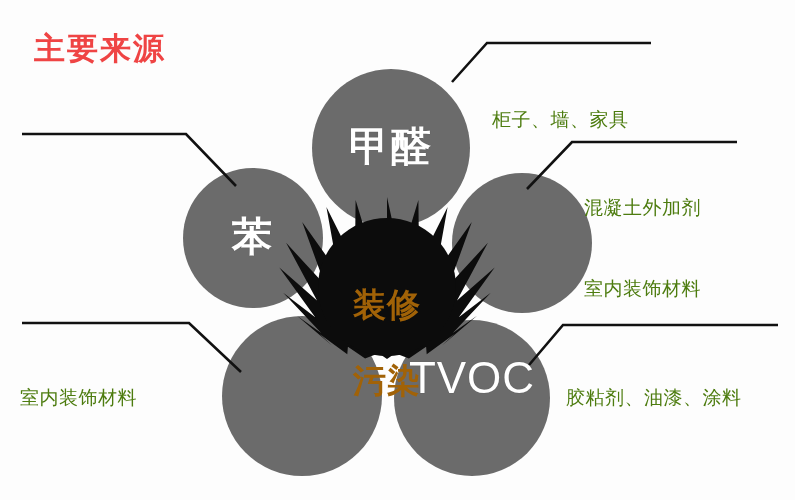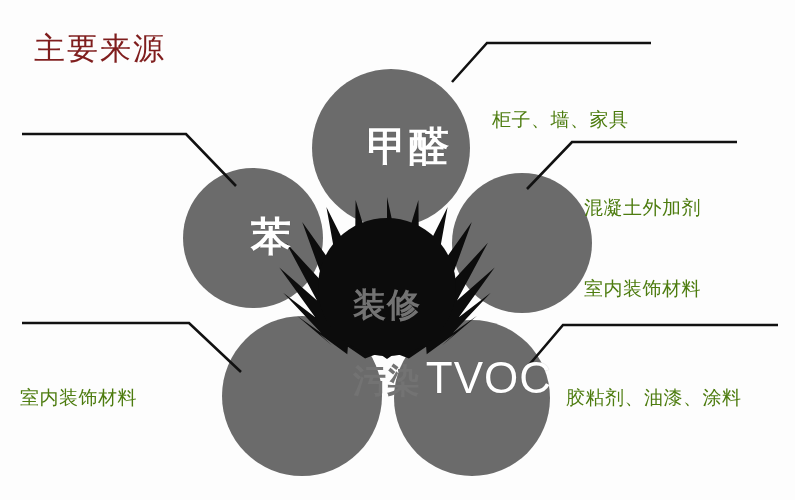--- a/index.html
+++ b/index.html
@@ -27,53 +27,53 @@
   .overlay-text {
     position: absolute;
     color: #111111;
     white-space: pre;
     font-family: "Liberation Sans", "DejaVu Sans", sans-serif;
   }
   #page-title {
     left: 34px;
     top: 28px;
     font-size: 31px;
-    font-weight: normal;
+    font-weight: bold;
     letter-spacing: 2px;
-    color: #7f1d1d;
+    color: #ef4444;
   }
   .callout-label {
     font-size: 19px;
     line-height: 27px;
     letter-spacing: 0.5px;
     color: #4d7c0f;
   }
   .node-label {
     position: absolute;
     color: #ffffff;
     font-weight: bold;
     white-space: pre;
-    text-align: right;
+    text-align: center;
     pointer-events: none;
     text-shadow: 0 0 1px rgba(0,0,0,0.25);
   }
   .cn-node {
     font-size: 40px;
     letter-spacing: 2px;
     line-height: 44px;
   }
   .lat-node {
     font-size: 44px;
     letter-spacing: 1px;
     line-height: 46px;
     font-weight: normal;
   }
   .center-label {
     position: absolute;
-    color: #737373;
+    color: #a16207;
     font-weight: bold;
     font-size: 33px;
     line-height: 38px;
     letter-spacing: 1px;
     text-align: center;
     white-space: pre-line;
     pointer-events: none;
   }
 </style>
 </head>

